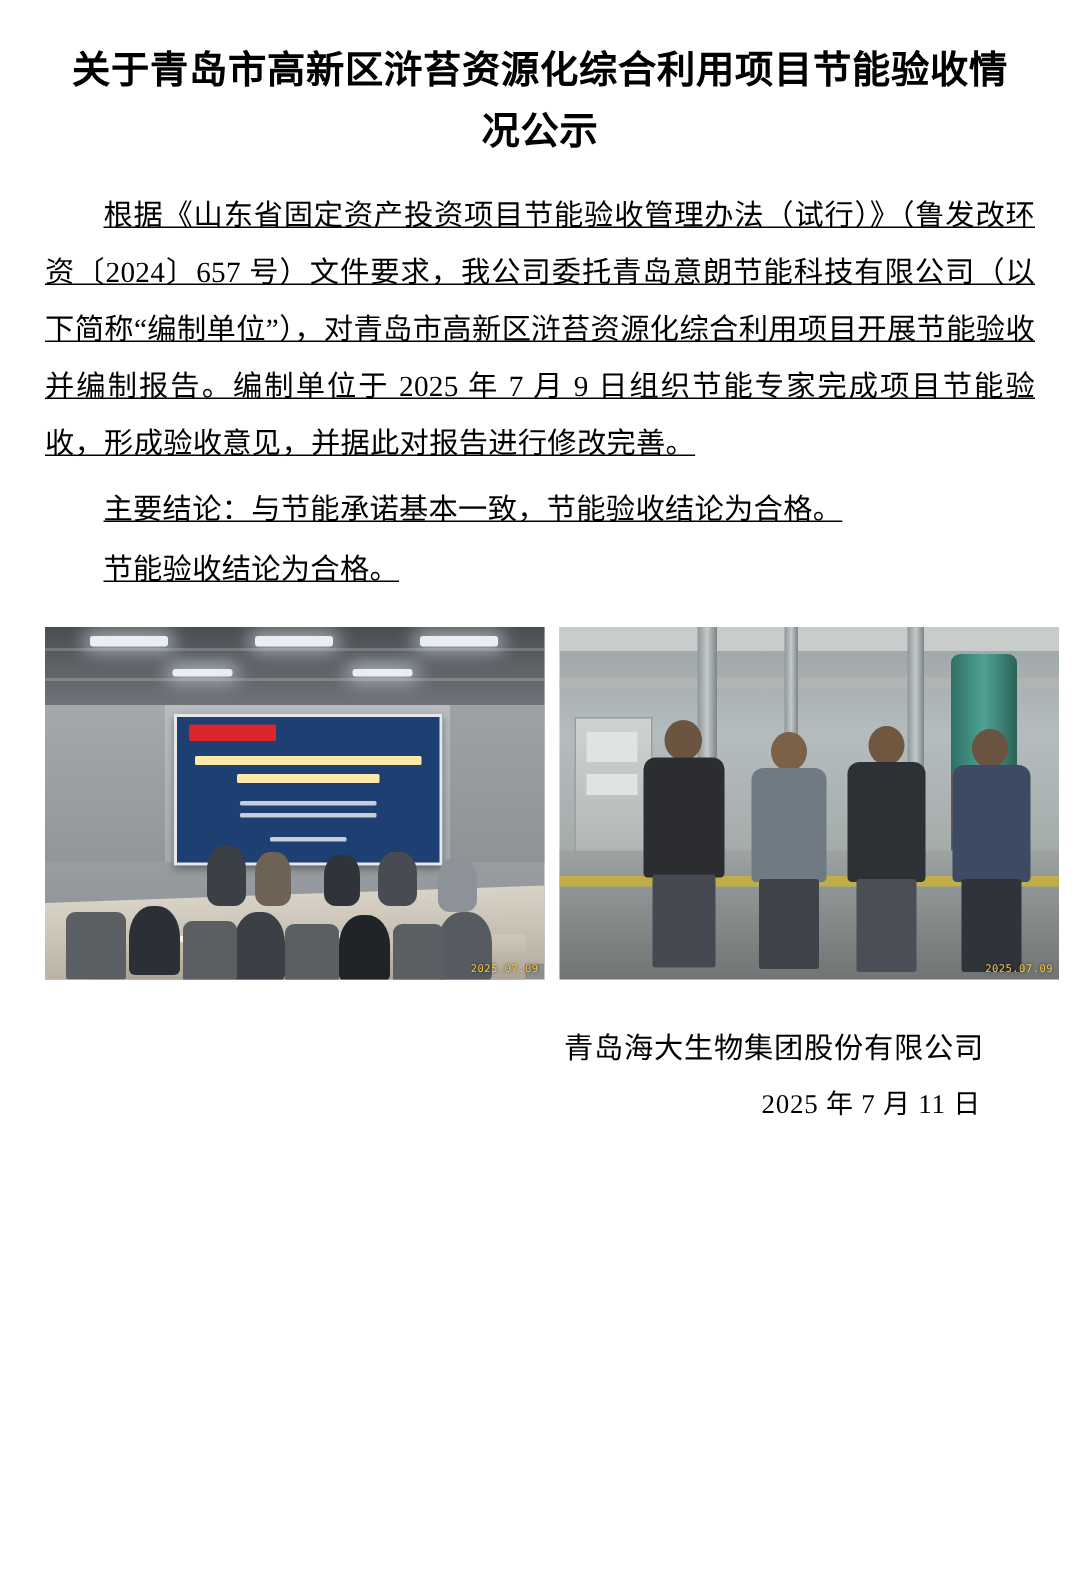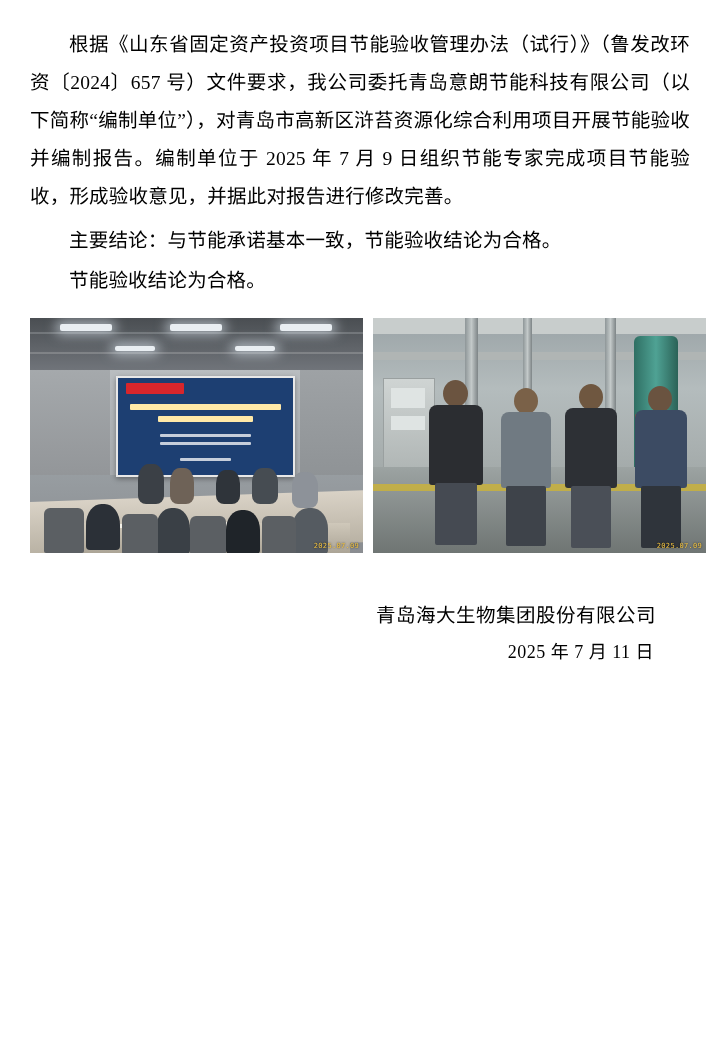--- a/index.html
+++ b/index.html
@@ -31,20 +31,21 @@
     margin: 0 10px 18px 10px;
   }
   .para {
     font-size: 19.5px;
     line-height: 38px;
     text-align: justify;
     text-justify: inter-ideograph;
     text-indent: 2em;
     margin: 0 0 6px 0;
     letter-spacing: 0.2px;
+    text-decoration: underline;
   }
   .para.tight {
     margin-bottom: 2px;
   }
   .photos {
     display: flex;
     gap: 10px;
     margin-top: 18px;
     margin-bottom: 10px;
     justify-content: space-between;
@@ -148,41 +149,42 @@
   .p2 .head { position: absolute; border-radius: 50%; background: #5a4636; }
   .p2 .body { position: absolute; border-radius: 8px 8px 3px 3px; }
   .p2 .legs { position: absolute; background: #4a4f56; border-radius: 2px; }
   .p2 .stamp {
     position: absolute; right: 4px; bottom: 3px; color: #f5c542; font-size: 7px;
     font-family: "DejaVu Sans Mono", monospace; letter-spacing: 0.3px;
     text-shadow: 0 0 2px rgba(0,0,0,0.8);
   }
 
   .sign-block {
-    margin-top: 45px;
+    margin-top: 29px;
     text-align: right;
     padding-right: 34px;
   }
   .sign-company {
     font-size: 19.5px;
     line-height: 36px;
     letter-spacing: 0.5px;
   }
   .sign-date {
     font-size: 18px;
     line-height: 36px;
     padding-right: 2px;
     letter-spacing: 0.5px;
   }
 </style>
 </head>
 <body>
 
 <div class="page">
 
+  <h1 class="doc-title">关于青岛市高新区浒苔资源化综合利用项目节能验收情况公示</h1>
 
   <p class="para">根据《山东省固定资产投资项目节能验收管理办法（试行）》（鲁发改环资〔2024〕657 号）文件要求，我公司委托青岛意朗节能科技有限公司（以下简称“编制单位”），对青岛市高新区浒苔资源化综合利用项目开展节能验收并编制报告。编制单位于 2025 年 7 月 9 日组织节能专家完成项目节能验收，形成验收意见，并据此对报告进行修改完善。</p>
   <p class="para tight">主要结论：与节能承诺基本一致，节能验收结论为合格。</p>
   <p class="para tight">节能验收结论为合格。</p>
 
   <div class="photos">
 
     <div class="photo p1">
       <div class="ceiling"></div>
       <div class="ceil-line" style="top:14px;"></div>

